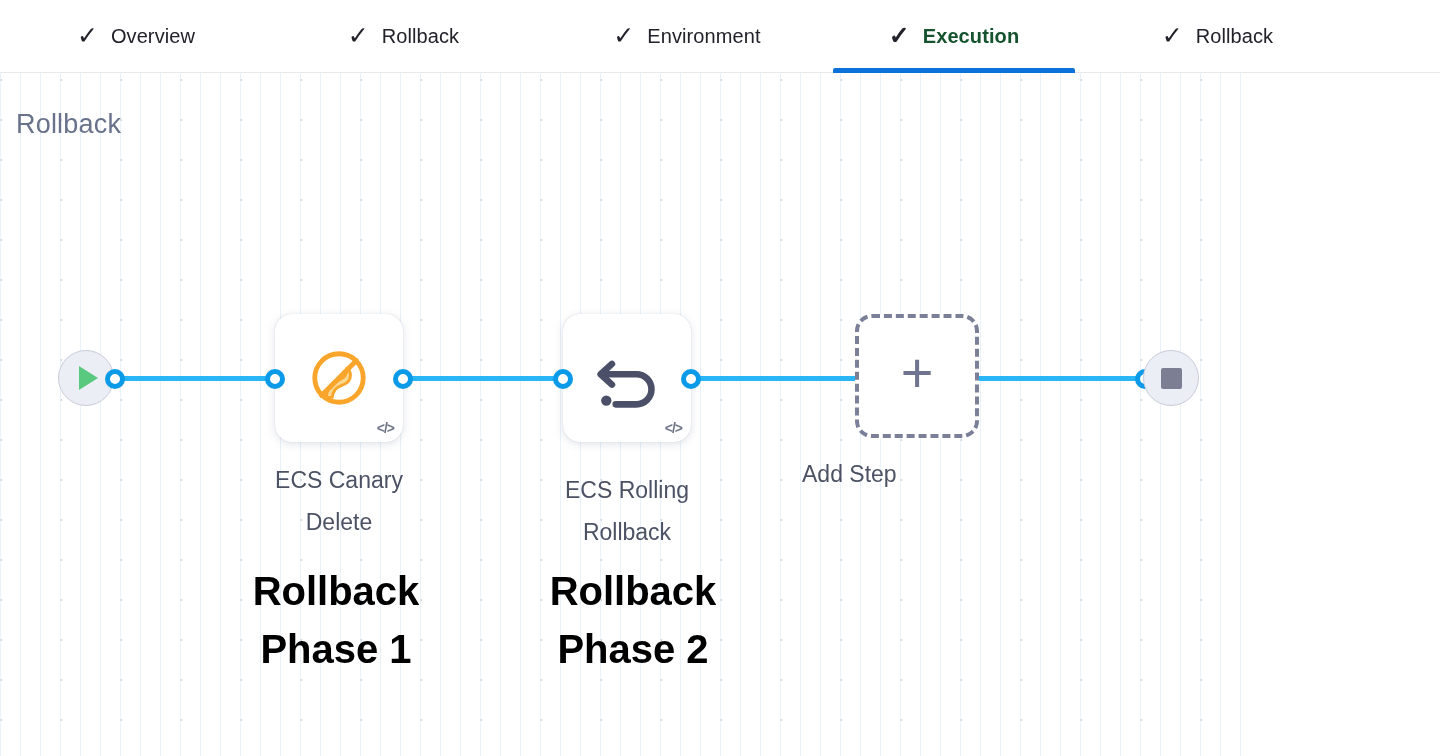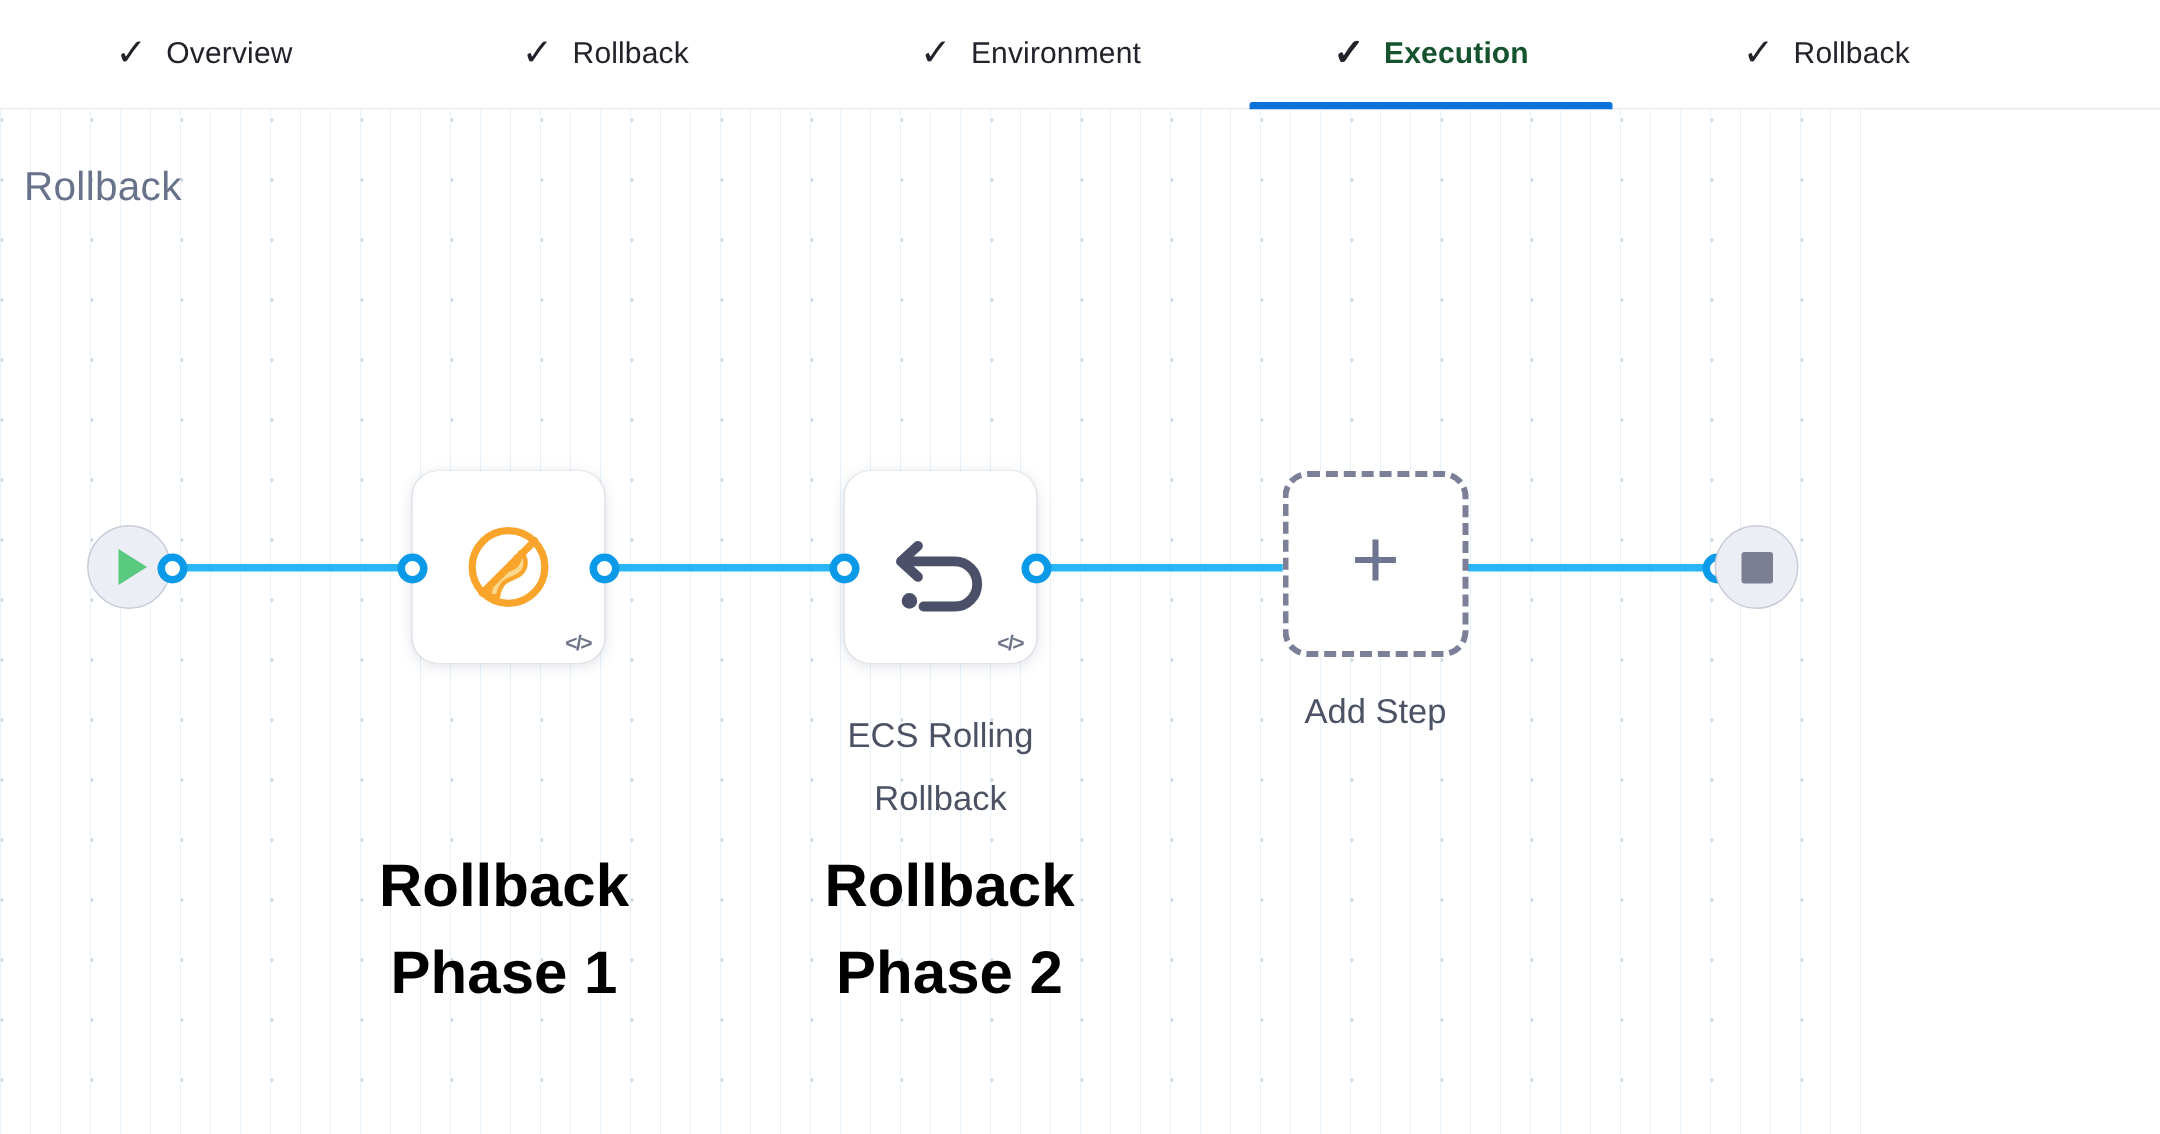--- a/index.html
+++ b/index.html
@@ -199,21 +199,21 @@
     position: absolute;
     width: 230px;
     text-align: center;
     font-size: 23px;
     line-height: 42px;
     color: #4c5264;
   }
   .add-label {
     position: absolute;
     width: 230px;
-    text-align: center;
+    text-align: left;
     font-size: 23px;
     color: #4c5264;
   }
 
   .annot {
     position: absolute;
     width: 300px;
     text-align: center;
     font-size: 40px;
     line-height: 58px;
@@ -281,20 +281,24 @@
       <svg width="62" height="62" viewBox="0 0 64 64">
         <circle cx="32" cy="32" r="25" fill="none" stroke="#f9a52b" stroke-width="5"></circle>
         <path d="M40 22 c5 3 5 11 0 15 c-4 3 -9 3 -12 7 c-2 3 -3 6 -3 8 l-6 0 c0 -5 2 -10 6 -14 c4 -4 10 -4 13 -8 c2 -3 2 -6 2 -8 z" fill="#fbd88f" stroke="#f9a52b" stroke-width="3" stroke-linejoin="round"></path>
         <circle cx="38" cy="26" r="2.6" fill="#f08c00"></circle>
         <line x1="14" y1="50" x2="50" y2="14" stroke="#f9a52b" stroke-width="5" stroke-linecap="round"></line>
       </svg>
       <span class="code-badge">&lt;/&gt;</span>
     </div>
     <div class="dot" style="left:265px; top:296px;"></div>
     <div class="dot" style="left:393px; top:296px;"></div>
+    <div class="node-label" style="left:224px; top:386px;">
+      <div>ECS Canary</div>
+      <div>Delete</div>
+    </div>
 
     <div class="step-card" style="left:563px; top:241px;">
       <svg width="64" height="60" viewBox="0 0 68 62">
         <path d="M18 16 L6 27 L18 38" fill="none" stroke="#4b5068" stroke-width="7" stroke-linecap="round" stroke-linejoin="round"></path>
         <path d="M7 27 H44 a16 16 0 0 1 0 32 H22" fill="none" stroke="#4b5068" stroke-width="7" stroke-linecap="round"></path>
         <circle cx="12" cy="55" r="5.5" fill="#4b5068"></circle>
       </svg>
       <span class="code-badge">&lt;/&gt;</span>
     </div>
     <div class="dot" style="left:553px; top:296px;"></div>

